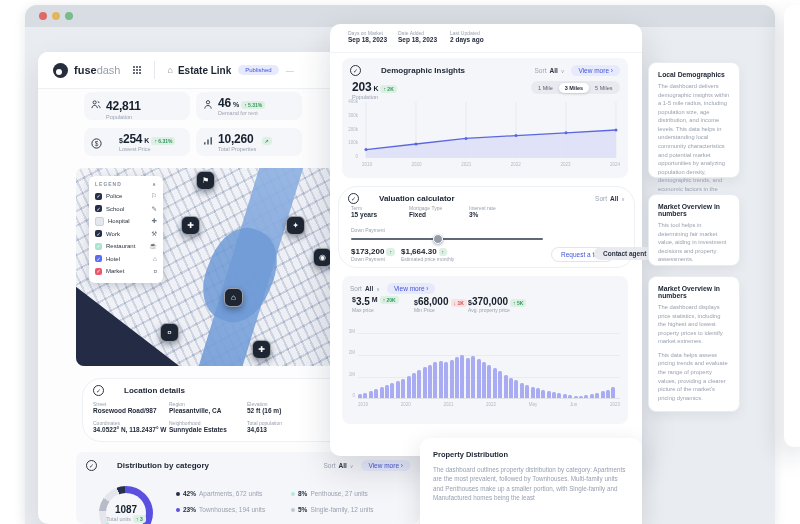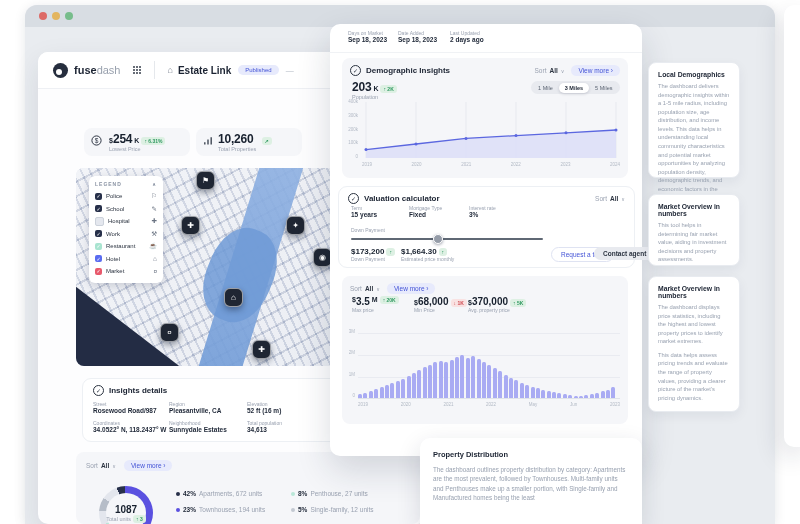--- a/index.html
+++ b/index.html
@@ -6,23 +6,23 @@
   body{font-family:"Liberation Sans",sans-serif;background:#fff;}
   #page{position:relative;width:800px;height:524px;overflow:hidden;background:#fff;}
   .abs{position:absolute;}
   
   #win{left:25px;top:5px;width:750px;height:519px;background:#e9ecf0;border-radius:12px 12px 0 0;box-shadow:0 2px 12px rgba(20,30,50,.10);}
   #topbar{left:0;top:0;width:100%;height:22px;background:#d8dde3;border-radius:12px 12px 0 0;}
   .dot{width:8px;height:8px;border-radius:50%;top:7px;}
   
   .sheet{background:#fff;border-radius:10px;}
   .graycard{background:#f5f6f9;border-radius:8px;}
-  .whitecard{background:#fff;border:1px solid #edf0f4;border-radius:9px;}
+  .whitecard{background:#fff;border:1px solid #edf0f4;border-radius:19px;}
   .paneltitle{font-size:8px;font-weight:bold;color:#1b2332;}
-  .titlerow{display:flex;align-items:center;gap:5px;}
+  .titlerow{display:flex;align-items:center;gap:20px;}
   .checkcircle{width:9px;height:9px;border:1px solid #2b3340;border-radius:50%;display:flex;align-items:center;justify-content:center;font-size:6px;color:#2b3340;flex:0 0 auto;}
   .sort{display:flex;align-items:center;gap:3px;font-size:6.5px;color:#9aa2b1;}
   .sort b{color:#2b3340;font-weight:bold;}
   .chev{font-size:5px;color:#9aa2b1;}
   .pill{background:#e7eafc;color:#4353d6;font-size:6.5px;padding:2px 7px;border-radius:9px;white-space:nowrap;}
   .badge{font-size:5px;padding:1px 3px;border-radius:3px;white-space:nowrap;font-weight:bold;}
   .badge.green{background:#ddf0e3;color:#2f9960;}
   .badge.red{background:#f9e2e2;color:#cf4b52;}
   .statval{font-size:12px;font-weight:bold;color:#17202e;letter-spacing:-.2px;}
   .statunit{font-size:7px;font-weight:bold;color:#17202e;}
@@ -106,21 +106,50 @@
             <circle cx="8" cy="8" r="1"></circle>
           </g>
       </svg>
       <div class="vdiv"></div>
       <span style="font-size:9px;color:#6b7482;margin-right:5px;">⌂</span>
       <span style="font-size:10px;font-weight:bold;color:#1b2332;">Estate Link</span>
       <span class="pill" style="margin-left:7px;font-size:6px;">Published</span>
       <span style="font-size:8px;color:#aeb5c0;margin-left:7px;">—</span>
     </div>
 
-    <div class="abs graycard" style="left:46px;top:76px;width:106px;height:28px;padding:4px 7px;box-sizing:border-box;display:flex;gap:7px;">
+    <div class="abs graycard" style="left:46px;top:40px;width:106px;height:28px;padding:4px 7px;box-sizing:border-box;display:flex;gap:5px;">
+      <svg width="10" height="11" viewBox="0 0 11 11" style="margin-top:3px;">
+          <g fill="none" stroke="#2e3644" stroke-width="1">
+            <circle cx="4" cy="3.2" r="1.7"></circle>
+            <path d="M1 9.5c0-1.8 1.3-3 3-3s3 1.2 3 3"></path>
+            <path d="M7.4 2c1 .3 1.4 1 1.4 1.9M8 6.7c1.3.3 2 1.4 2 2.8"></path>
+          </g>
+        </svg>
+      <div>
+        <div><span class="statval">42,811</span></div>
+        <div class="statlab">Population</div>
+      </div>
+    </div>
+    <div class="abs graycard" style="left:158px;top:40px;width:106px;height:28px;padding:4px 7px;box-sizing:border-box;display:flex;gap:5px;">
+      <svg width="10" height="11" viewBox="0 0 11 11" style="margin-top:3px;">
+          <g fill="none" stroke="#2e3644" stroke-width="1">
+            <circle cx="5.5" cy="3" r="1.8"></circle>
+            <path d="M2 10c0-2 1.6-3.4 3.5-3.4S9 8 9 10"></path>
+          </g>
+        </svg>
+      <div>
+        <div style="display:flex;align-items:baseline;gap:2px;">
+          <span class="statval">46</span>
+            <span class="statunit">%</span>
+          <span class="badge green">↑ 5.31%</span>
+        </div>
+        <div class="statlab">Demand for rent</div>
+      </div>
+    </div>
+    <div class="abs graycard" style="left:46px;top:76px;width:106px;height:28px;padding:4px 7px;box-sizing:border-box;display:flex;gap:17px;align-items:center;">
       <svg width="11" height="11" viewBox="0 0 11 11" style="margin-top:3px;">
           <circle cx="5.5" cy="5.5" r="4.6" fill="none" stroke="#2e3644" stroke-width="1"></circle>
           <text x="5.5" y="7.8" font-size="6.5" text-anchor="middle" fill="#2e3644" font-family="Liberation Sans,sans-serif">$</text>
         </svg>
       <div>
         <div style="display:flex;align-items:baseline;gap:2px;">
           <span class="statunit">$</span>
             <span class="statval" style="margin-left:-2px;">254</span>
             <span class="statunit">K</span>
           <span class="badge green">↑ 6.31%</span>
@@ -210,21 +239,21 @@
             <span class="lg-cb" style="background: rgb(232, 89, 108);">✓</span>
             <span class="lg-lab">Market</span>
             <span class="lg-ic">¤</span>
           </div>
       </div>
     </div>
 
     <div class="abs whitecard" style="left:44px;top:326px;width:338px;height:64px;padding:6px 10px;box-sizing:border-box;">
       <div class="titlerow">
           <span class="checkcircle">✓</span>
-          <span class="paneltitle">Insights details</span>
+          <span class="paneltitle">Location details</span>
         </div>
       <div style="display:grid;grid-template-columns:76px 78px 1fr;gap:6px 0;margin-top:5px;">
         <div>
             <div class="fieldlab">Street</div>
             <div class="fieldval">Rosewood Road/987</div>
           </div>
         <div>
             <div class="fieldlab">Region</div>
             <div class="fieldval">Pleasantville, CA</div>
           </div>
@@ -242,20 +271,24 @@
           </div>
         <div>
             <div class="fieldlab">Total population</div>
             <div class="fieldval">34,613</div>
           </div>
       </div>
     </div>
 
     <div class="abs graycard" style="left:38px;top:400px;width:344px;height:72px;padding:8px 10px;box-sizing:border-box;">
       <div style="display:flex;align-items:center;">
+        <div class="titlerow" style="flex:1;">
+            <span class="checkcircle">✓</span>
+            <span class="paneltitle">Distribution by category</span>
+          </div>
         <div class="sort">
             <span>Sort</span>
             <b>All</b>
             <span class="chev">∨</span>
           </div>
         <div class="pill" style="margin-left:8px;"><span>View more</span> <span>›</span></div>
       </div>
       <div class="abs donut" id="donut" style="left: 23px; top: 34px; width: 54px; height: 54px; background: conic-gradient(from -20deg, rgb(39, 48, 74) 0%, rgb(39, 48, 74) 5%, rgb(90, 80, 224) 5%, rgb(90, 80, 224) 62%, rgb(185, 231, 216) 62%, rgb(185, 231, 216) 73%, rgb(227, 230, 237) 73%, rgb(227, 230, 237) 82%, rgb(182, 189, 200) 82%, rgb(182, 189, 200) 90%, rgb(227, 230, 237) 90%, rgb(227, 230, 237) 100%);">
         <div class="hole">
           <div style="font-size:10px;font-weight:bold;color:#17202e;">1087</div>

